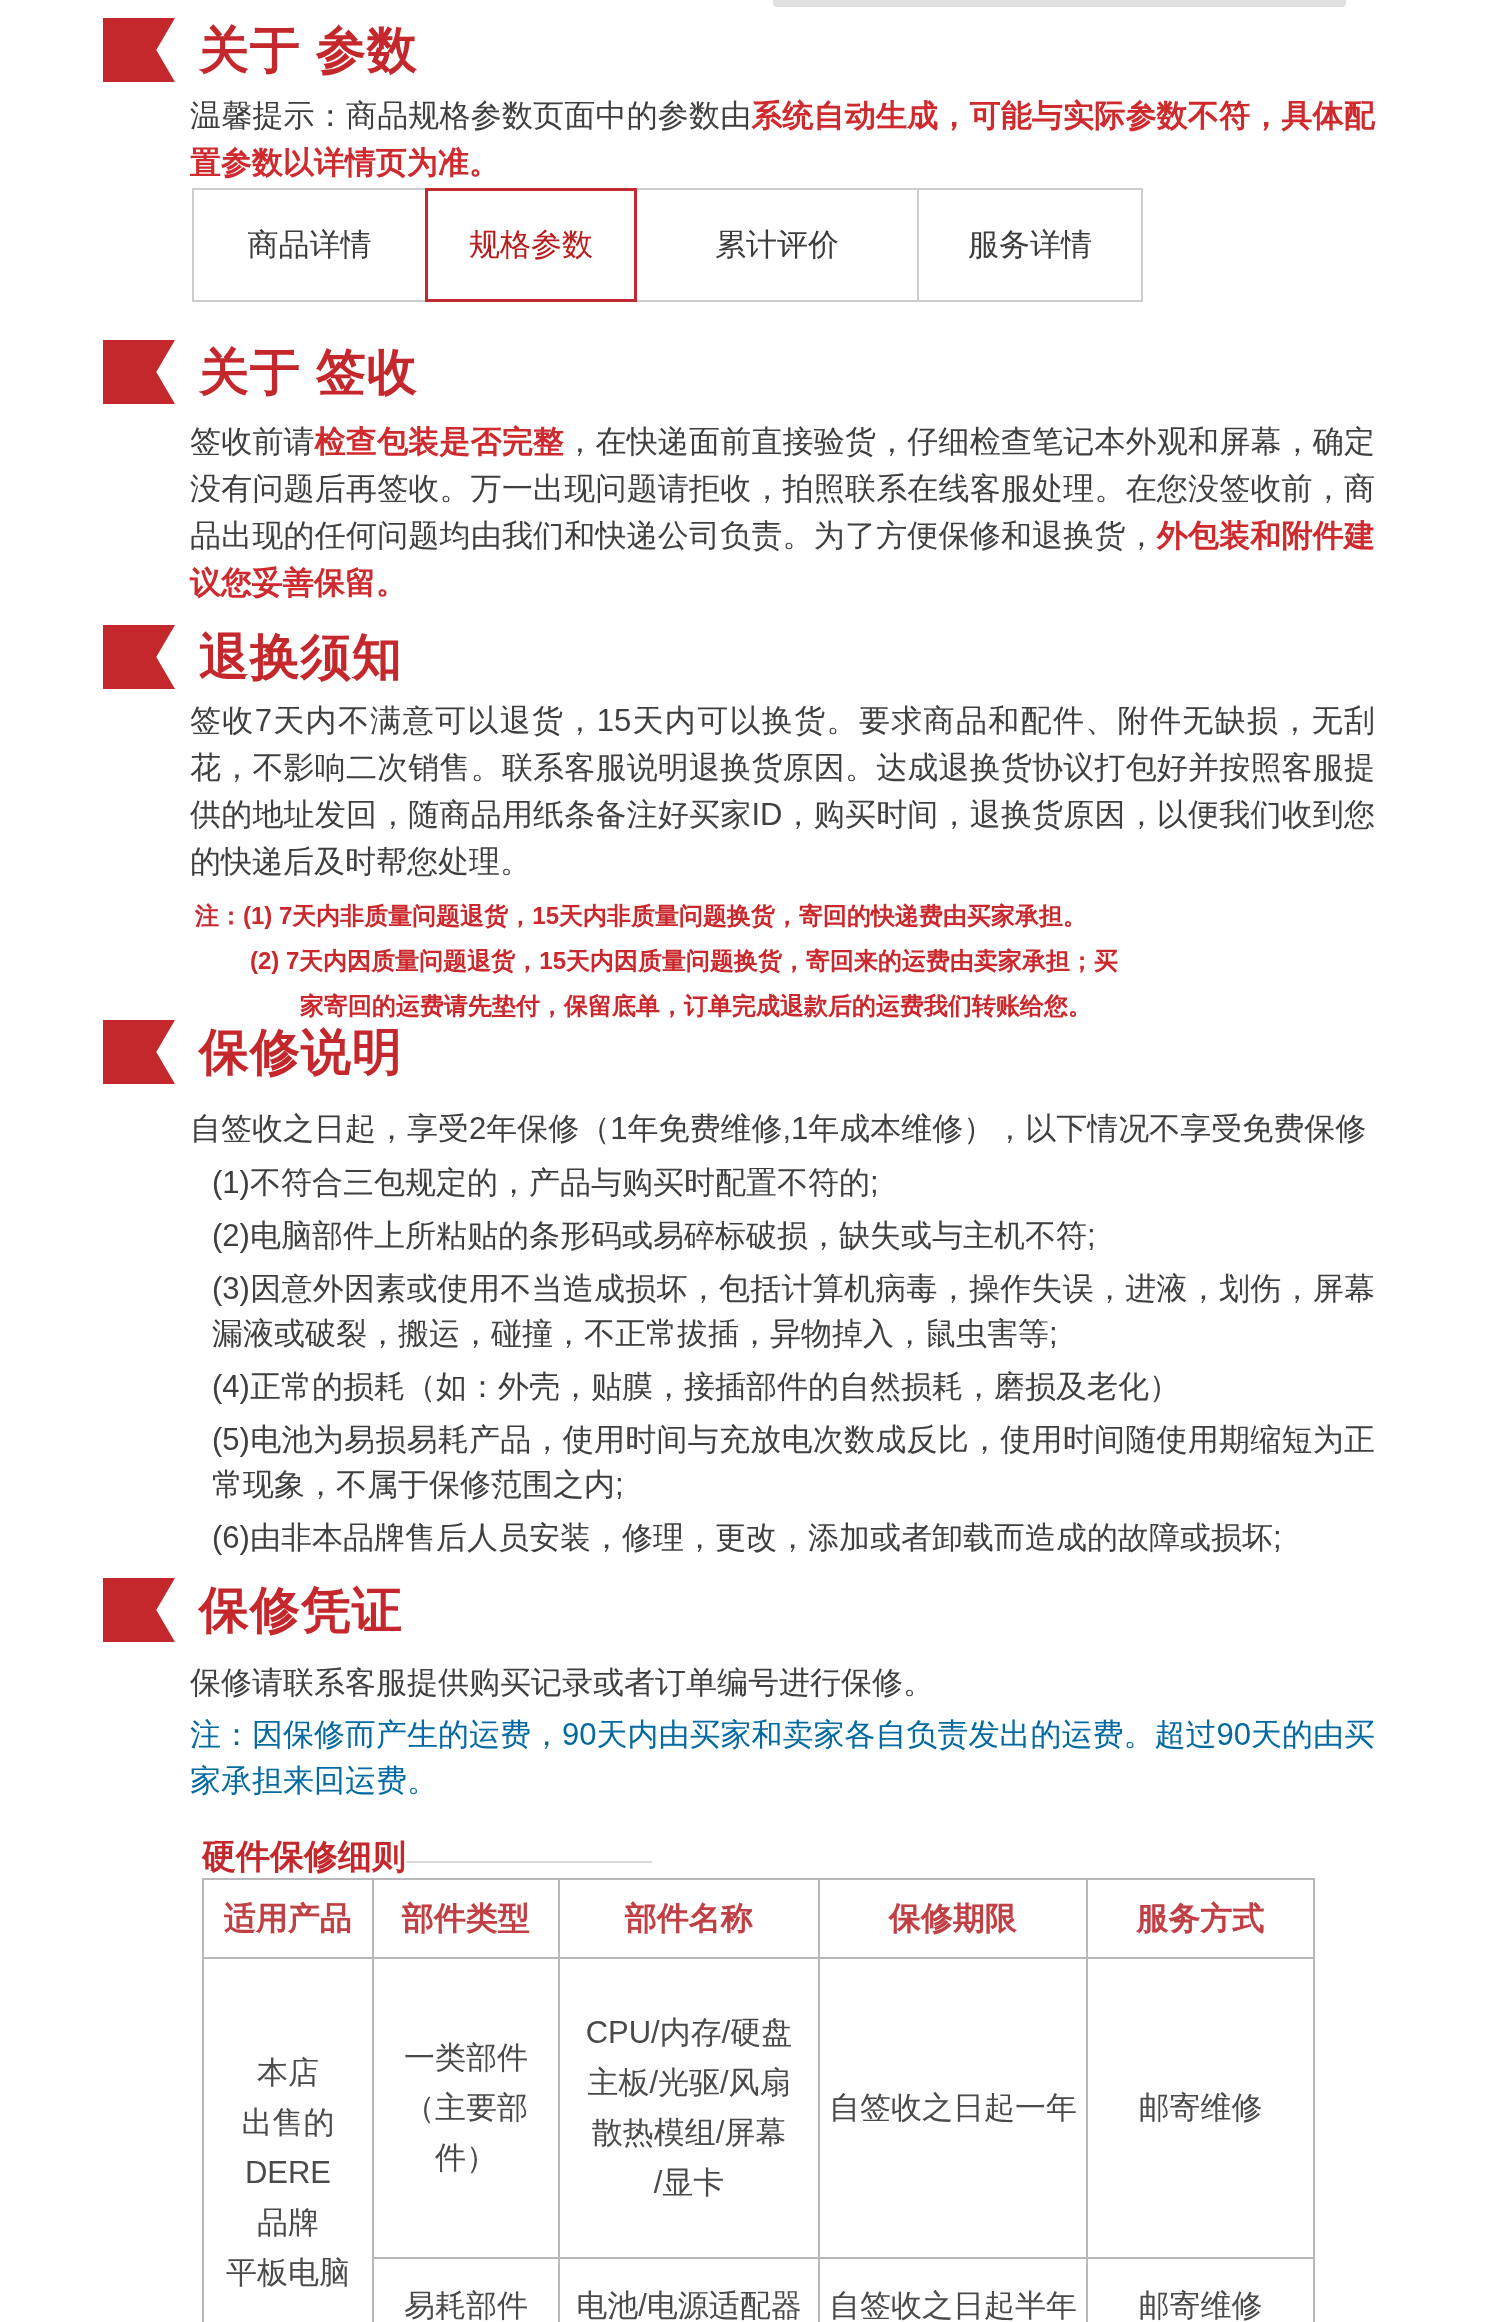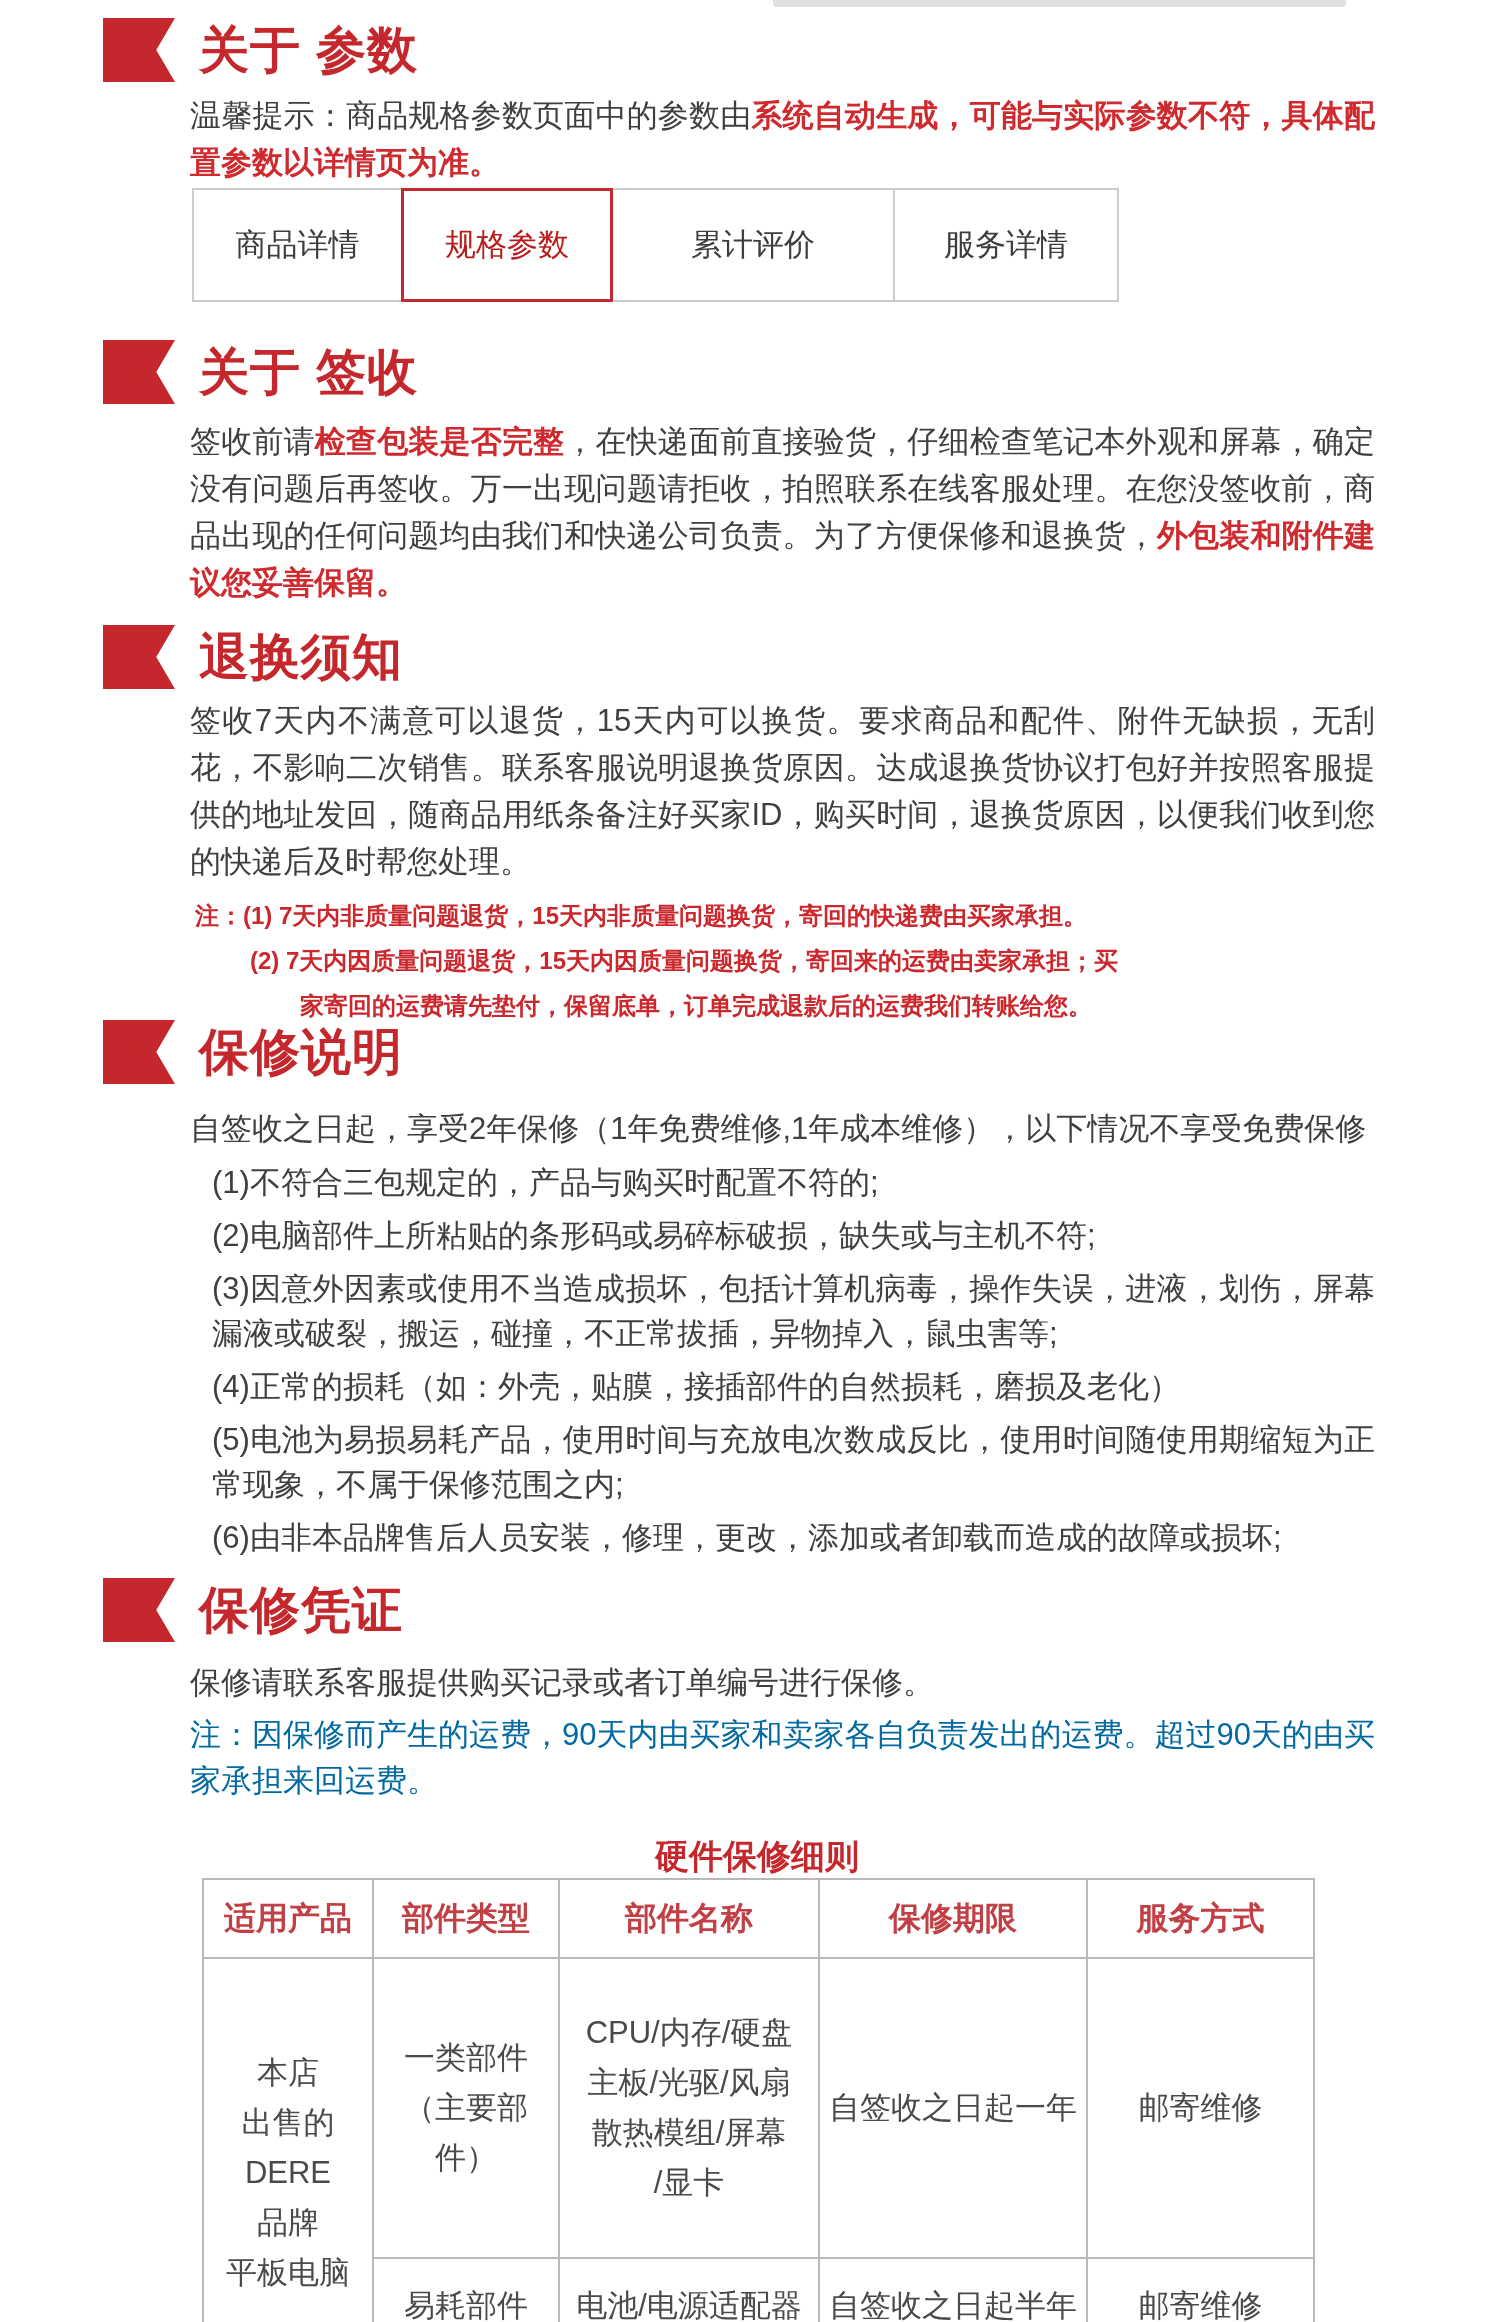--- a/index.html
+++ b/index.html
@@ -39,21 +39,21 @@
   .tab {
     box-sizing:border-box; height:114px;
     display:flex; align-items:center; justify-content:center;
     border:2px solid #cccccc; margin-left:-2px;
     font-size:31px; color:#3d3d3d; background:#ffffff; cursor:pointer;
   }
   .tab:first-child { margin-left:0; }
   .tab.active {
     border:3px solid #c12a30; color:#b91c1c; z-index:2; position:relative;
   }
-  .tab-w1 { width:211px; } .tab-w2 { width:212px; }
+  .tab-w1 { width:235px; } .tab-w2 { width:212px; }
   .tab-w3 { width:284px; } .tab-w4 { width:226px; }
   
   #sec-receipt { top:340px; }
   #sec-receipt .sec-body { margin-top:14px; }
   
   #sec-returns { top:625px; }
   #sec-returns .sec-body { margin-top:8px; line-height:47px; }
   .ret-notes { margin-left:87px; margin-top:8px; width:1190px;
     font-size:24px; line-height:45px; color:#cb282d; font-weight:bold; }
   .ret-note-1 { padding-left:5px; }
@@ -63,21 +63,21 @@
   #sec-warranty { top:1020px; }
   #sec-warranty .sec-body { margin-top:22px; line-height:46px; }
   .w-intro { margin-bottom:8px; }
   .w-item  { padding-left:22px; line-height:45px; margin-bottom:8px; }
   
   #sec-voucher { top:1578px; }
   #sec-voucher .sec-body { margin-top:18px; line-height:46px; }
   .v-note { margin-left:87px; margin-top:6px; width:1185px;
     font-size:31px; line-height:46px; color:#0369a1; text-align:justify; }
   .hw-title-wrap { margin-left:99px; width:1110px; margin-top:30px;
-    display:flex; flex-direction:column; align-items:center; }
+    display:flex; flex-direction:row; align-items:center; }
   .hw-title { font-size:34px; font-weight:bold; color:#c5282c; }
   .hw-underline { width:246px; height:2px; background:#d8d8d8; margin-top:9px; }
   
   .hw-table {
     position:absolute; left:202px; top:1878px;
     border-collapse:collapse; table-layout:fixed;
     font-size:31px; color:#4a4a4a; background:#ffffff;
   }
   .hw-table th, .hw-table td {
     border:2px solid #b9b9b9; text-align:center; vertical-align:middle;

